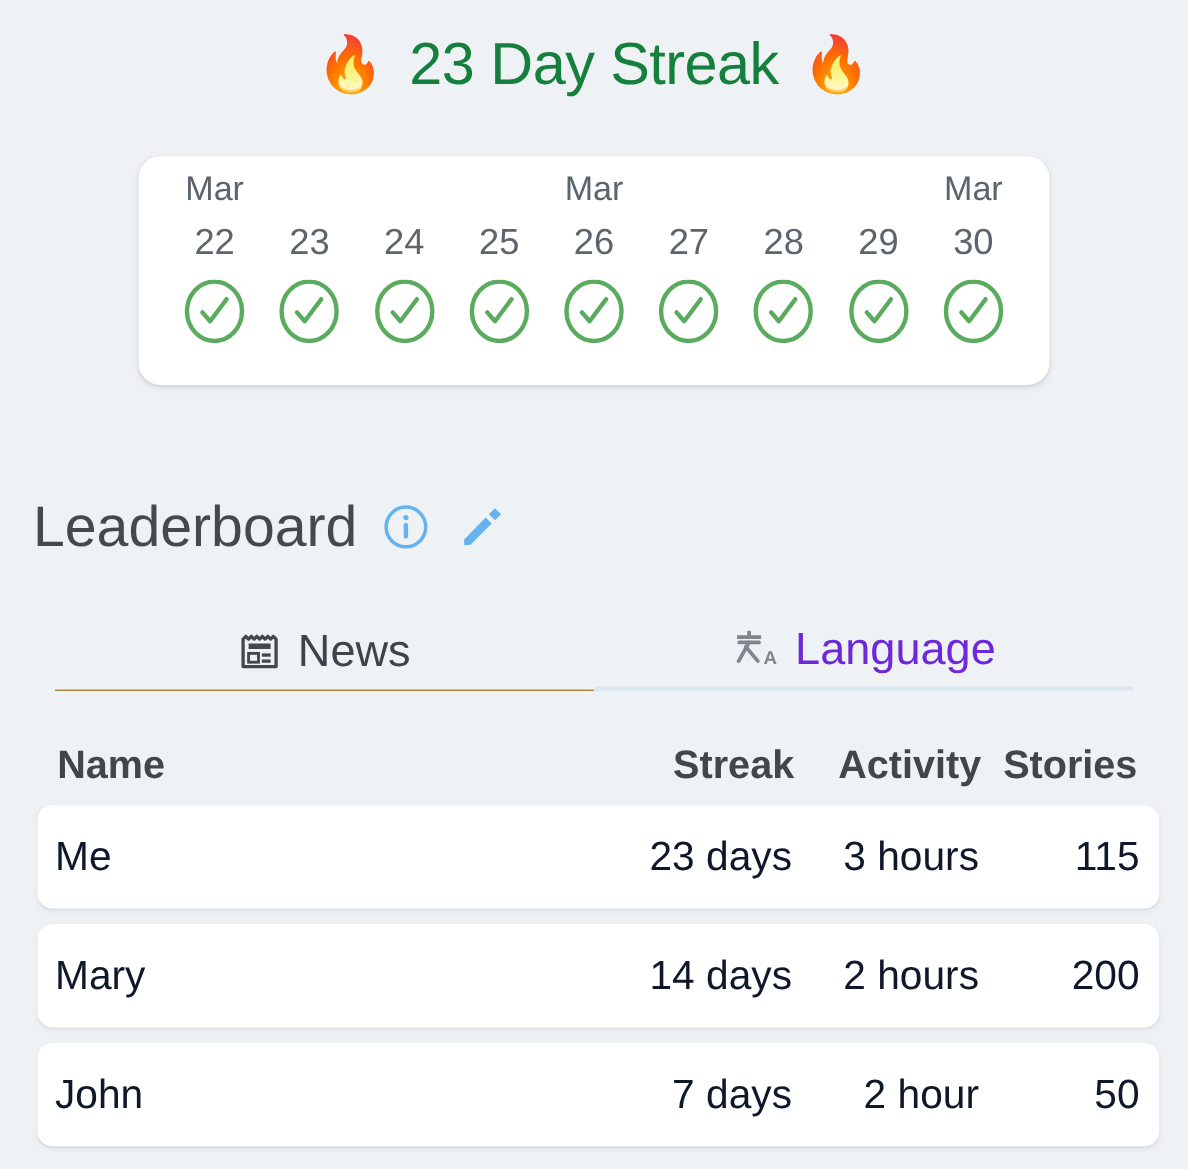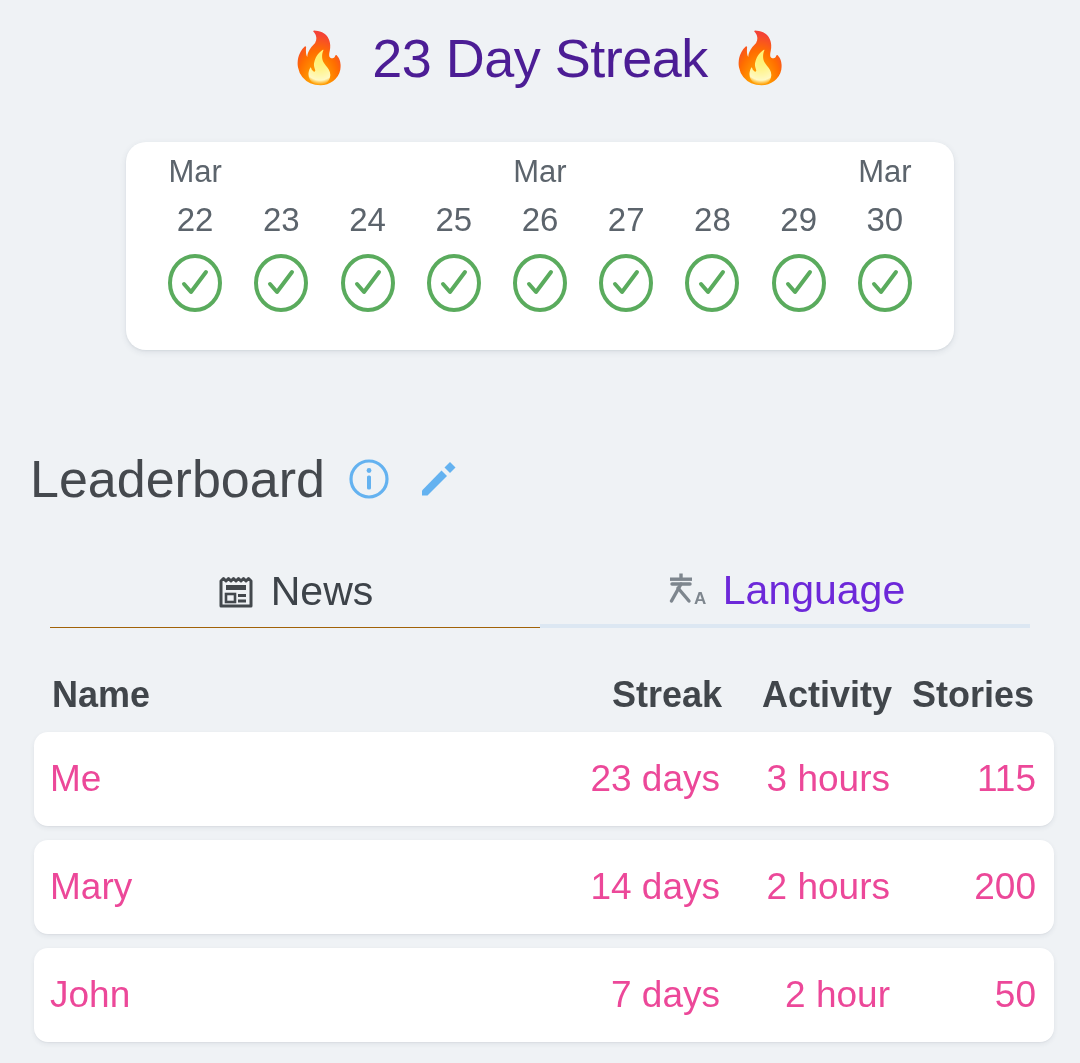--- a/index.html
+++ b/index.html
@@ -24,21 +24,21 @@
     display: flex;
     align-items: center;
     justify-content: center;
     gap: 22px;
     padding-top: 34px;
     height: 82px;
   }
   .streak-title {
     font-size: 54px;
     font-weight: 400;
-    color: #4c1d95;
+    color: #15803d;
     letter-spacing: -0.5px;
     line-height: 1;
   }
   .flame {
     font-size: 50px;
     line-height: 1;
   }
 
   
   .calendar-card {
@@ -173,21 +173,21 @@
   .c-stories  { flex: 1 1 auto;  text-align: right; }
 
   .head-row .cell {
     font-size: 36px;
     font-weight: bold;
     color: #41464b;
   }
   .data-row .cell {
     font-size: 37px;
     font-weight: 400;
-    color: #ec4899;
+    color: #0f172a;
   }
 </style>
 </head>
 <body>
 
 <div class="app">
 
   <div class="streak-header">
     <span class="flame">🔥</span>
     <span class="streak-title">23 Day Streak</span>

